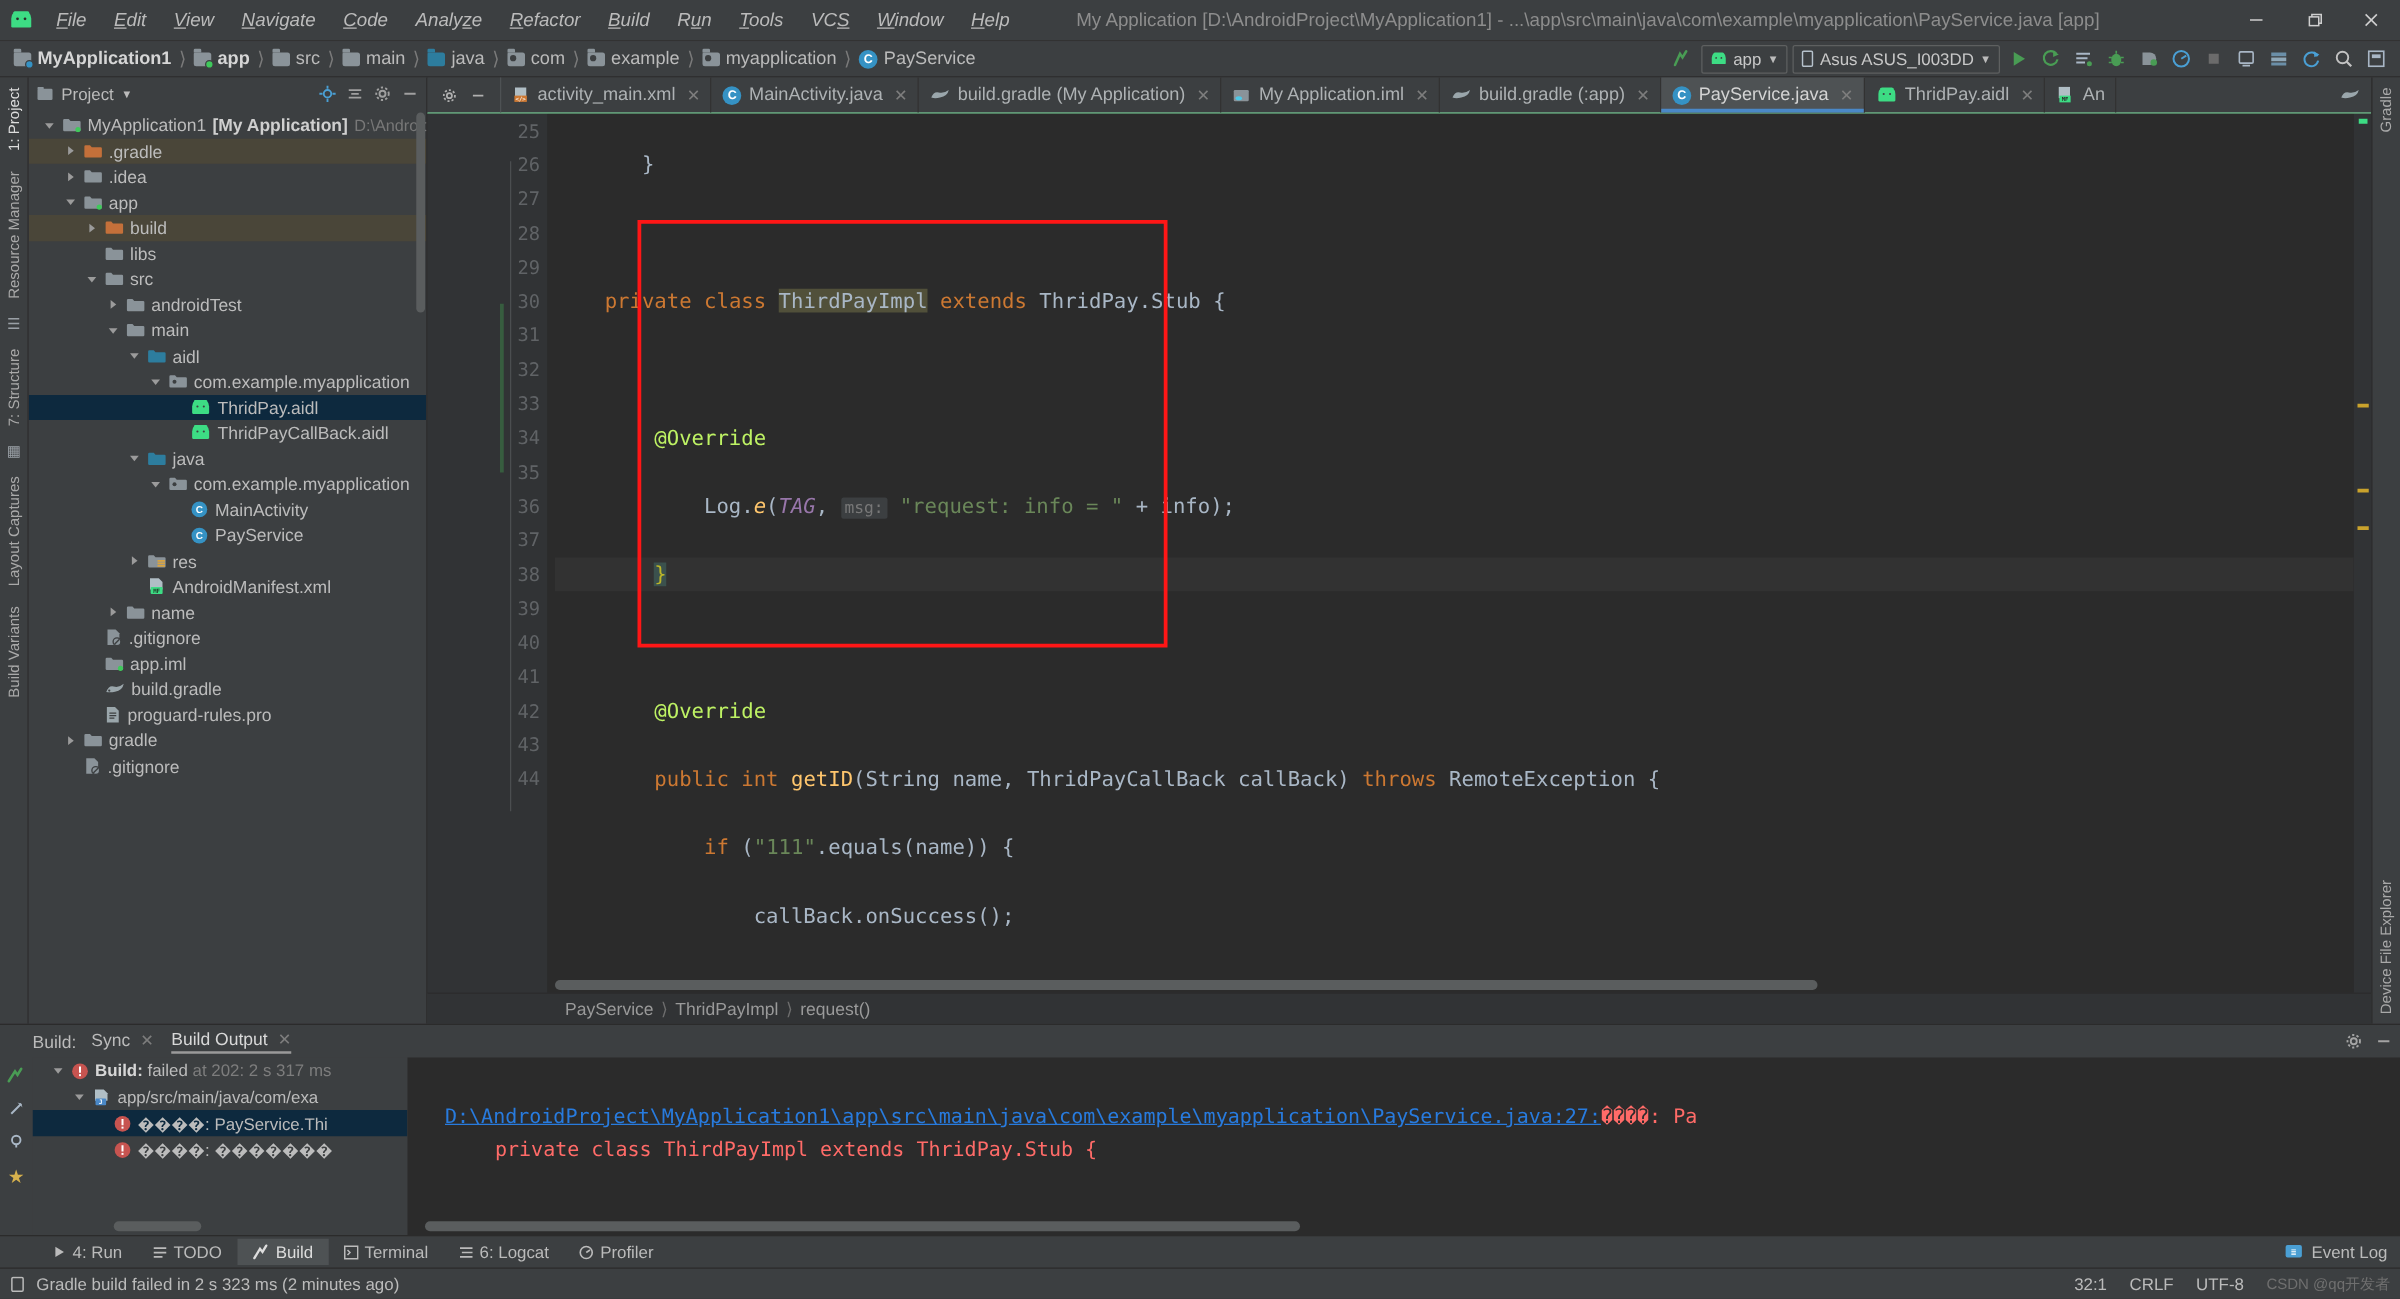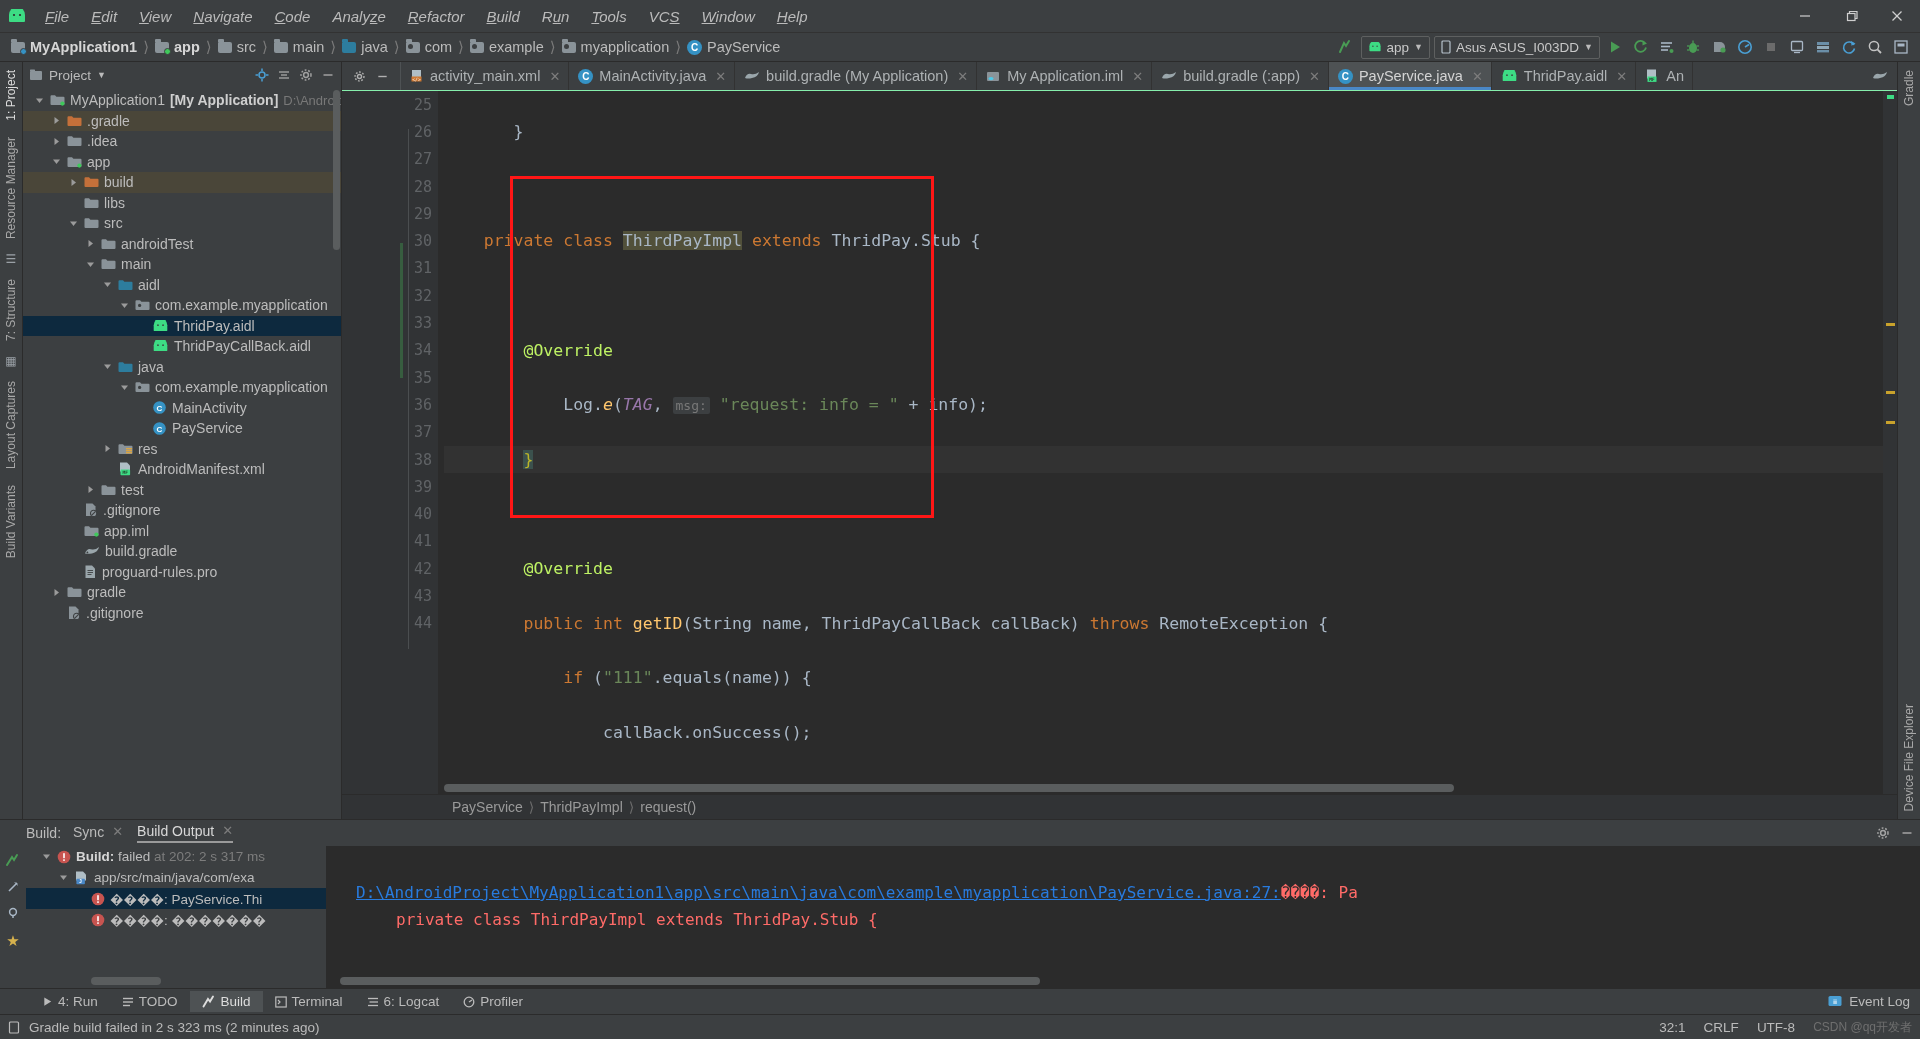--- a/index.html
+++ b/index.html
@@ -98,21 +98,21 @@
   .bcsep{color:#6d6d6d;}
   .hscroll{position:absolute;height:8px;background:#5a5d5e;border-radius:4px;}
 
   
   .rightstrip{width:22px;background:#3c3f41;border-left:1px solid #2b2b2b;display:flex;flex-direction:column;align-items:center;flex:none;}
 
   
   .buildpanel{height:168px;background:#3c3f41;display:flex;flex-direction:column;flex:none;border-top:1px solid #2b2b2b;}
   .build-head{height:26px;display:flex;align-items:center;gap:12px;padding:0 6px 0 26px;font-size:14px;color:#bbbbbb;flex:none;}
   .btabs{display:flex;align-items:center;gap:14px;}
-  .btab{display:flex;align-items:flex-start;gap:5px;padding-bottom:2px;}
+  .btab{display:flex;align-items:center;gap:5px;padding-bottom:2px;}
   .btab.active{border-bottom:2px solid #9a9a9a;color:#d8d8d8;}
   .bhead-right{margin-left:auto;display:flex;gap:10px;align-items:center;color:#a4a4a4;}
   .build-body{flex:1;display:flex;min-height:0;}
   .bstrip{width:26px;display:flex;flex-direction:column;align-items:center;gap:12px;padding-top:6px;color:#a9b7c6;font-size:13px;flex:none;}
   .btree{width:300px;background:#3c3f41;flex:none;position:relative;overflow:hidden;font-size:13.5px;}
   .brow{height:21px;display:flex;align-items:center;gap:5px;white-space:nowrap;padding-left:6px;}
   .brow.sel{background:#0d293e;}
   .bconsole{flex:1;background:#2b2b2b;position:relative;overflow:hidden;font-family:"DejaVu Sans Mono",monospace;font-size:16px;line-height:27px;padding:6px 0 0 30px;white-space:pre;}
   .link{color:#287bde;text-decoration:underline;}
   .errtext{color:#ff6b68;}
@@ -152,20 +152,21 @@
       <div class="menu-item"><span class="u">C</span>ode</div>
       <div class="menu-item">Analy<span class="u">z</span>e</div>
       <div class="menu-item"><span class="u">R</span>efactor</div>
       <div class="menu-item"><span class="u">B</span>uild</div>
       <div class="menu-item">R<span class="u">u</span>n</div>
       <div class="menu-item"><span class="u">T</span>ools</div>
       <div class="menu-item">VC<span class="u">S</span></div>
       <div class="menu-item"><span class="u">W</span>indow</div>
       <div class="menu-item"><span class="u">H</span>elp</div>
     </div>
+    <div class="win-title">My Application [D:\AndroidProject\MyApplication1] - ...\app\src\main\java\com\example\myapplication\PayService.java [app]</div>
     <div class="win-btns">
       <div class="win-btn">
         <svg width="14" height="14" viewBox="0 0 14 14">
             <line x1="2" y1="7" x2="12" y2="7" stroke="#cfcfcf" stroke-width="1.2"></line>
           </svg>
       </div>
       <div class="win-btn">
         <svg width="14" height="14" viewBox="0 0 14 14">
             <rect x="3.5" y="4.5" width="7.5" height="7" fill="none" stroke="#cfcfcf" stroke-width="1.2"></rect>
             <polyline points="5.5,4.5 5.5,2.5 13,2.5 13,9.5 11,9.5" fill="none" stroke="#cfcfcf" stroke-width="1.2"></polyline>
@@ -677,21 +678,21 @@
             <span class="arrow">
               <svg width="9" height="9" viewBox="0 0 9 9">
                 <polygon points="2.5,1 7,4.5 2.5,8" fill="#9b9b9b"></polygon>
               </svg>
             </span>
             <span class="ico">
               <svg width="15" height="12" viewBox="0 0 15 12">
                 <path d="M0.5 2.2 Q0.5 1.2 1.5 1.2 L5 1.2 L6.4 2.8 L13.5 2.8 Q14.5 2.8 14.5 3.8 L14.5 10 Q14.5 11 13.5 11 L1.5 11 Q0.5 11 0.5 10 Z" fill="#8a9399"></path>
               </svg>
             </span>
-            <span class="tlabel">test</span>
+            <span class="tlabel">name</span>
           </div>
           <div class="trow">
             <span class="tw" style="width: 40px;"></span>
             <span class="arrow"></span>
             <span class="ico">
               <svg width="14" height="14" viewBox="0 0 14 14">
                 <path d="M2 0.6 L8.5 0.6 L11.5 3.6 L11.5 13 L2 13 Z" fill="#8a9399"></path>
                 <circle cx="9.6" cy="10.4" r="3.1" fill="#8a9399" stroke="#3c3f41" stroke-width="1.1"></circle>
                 <line x1="7.6" y1="12.4" x2="11.6" y2="8.4" stroke="#3c3f41" stroke-width="1.1"></line>
               </svg>

